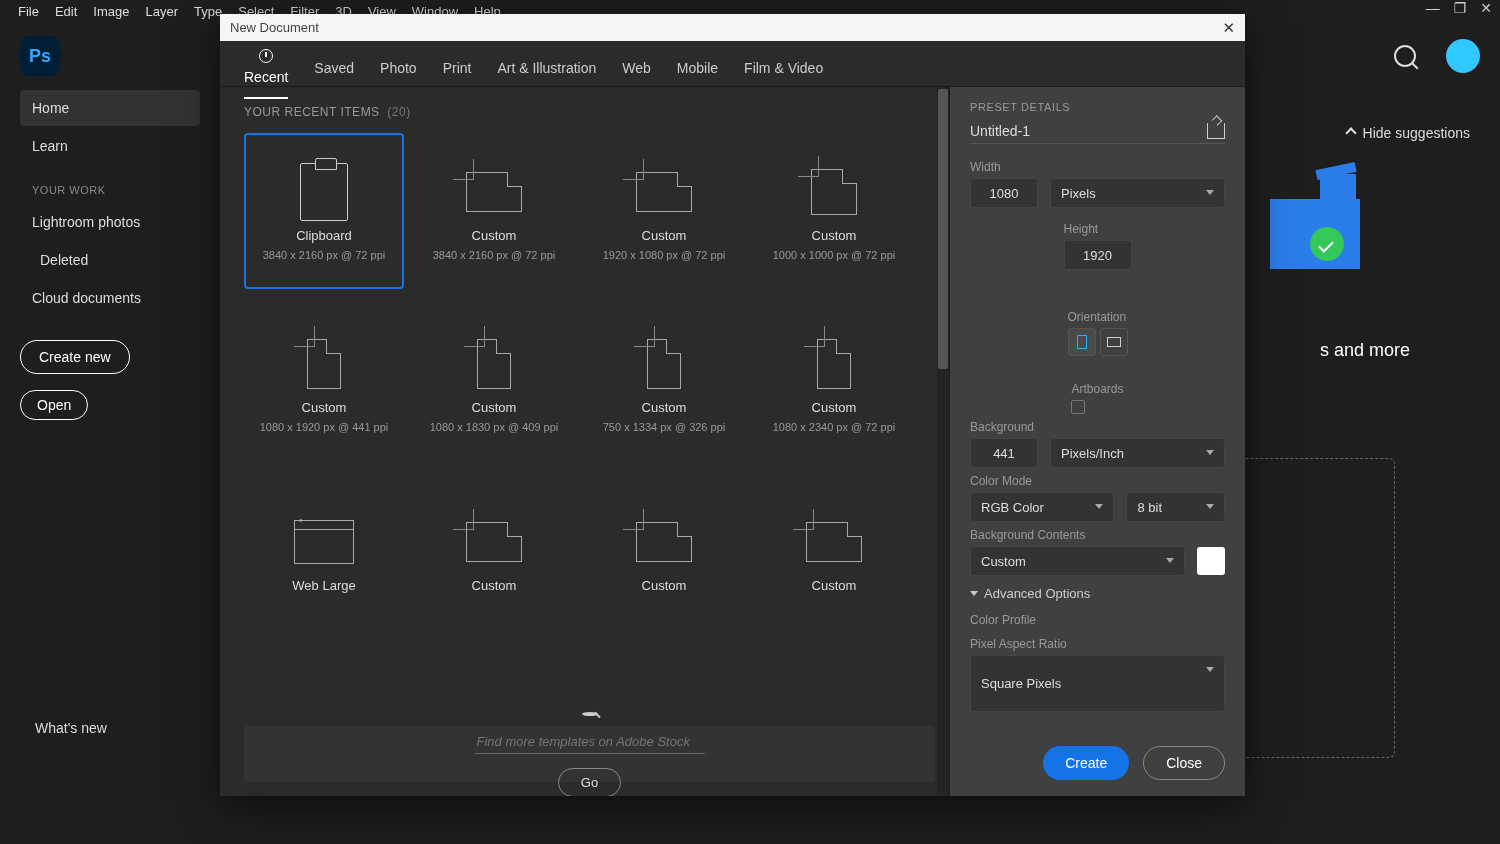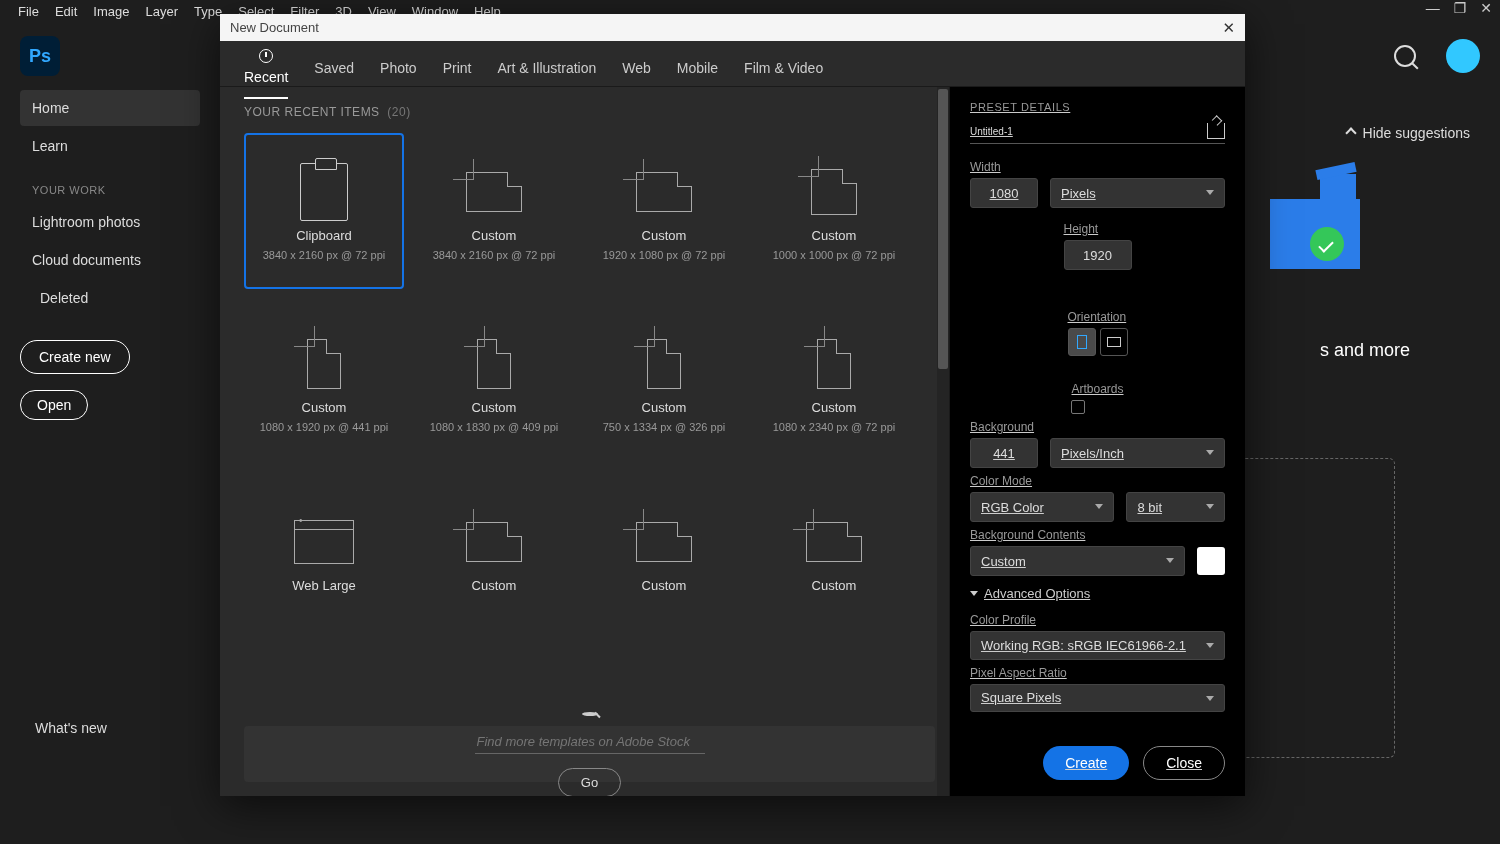--- a/index.html
+++ b/index.html
@@ -89,24 +89,24 @@
 .scroll-thumb { position: absolute; right: 1px; top: 2px; width: 10px; height: 280px; background: #555; border-radius: 2px; }
 
 
 .stock-search { position: absolute; left: 24px; right: 14px; bottom: 14px; height: 56px; background: #333; border-radius: 4px; display: flex; align-items: center; justify-content: center; gap: 14px; flex-direction: column; }
 .stock-search .sicon { width: 16px; height: 16px; border: 2px solid #ccc; border-radius: 50%; position: relative; }
 .stock-search .sicon::after { content:""; position:absolute; width:7px; height:2px; background:#ccc; transform:rotate(45deg); right:-5px; bottom:-2px; }
 .stock-search input { background: transparent; border: none; border-bottom: 1px solid #666; color: #ccc; font-size: 13px; padding: 4px 2px; width: 230px; font-style: italic; outline: none; }
 .go-btn { border: 1px solid #888; color: #ddd; background: transparent; border-radius: 20px; padding: 6px 22px; font-size: 13px; }
 
 
-.details { width: 296px; background: #000000; padding: 14px 20px 16px 20px; display: flex; flex-direction: column; border-left: 1px solid #1a1a1a; text-decoration: underline; }
+.details { width: 296px; background: #404040; padding: 14px 20px 16px 20px; display: flex; flex-direction: column; border-left: 1px solid #1a1a1a; }
 .details h4 { font-size: 11px; font-weight: 400; color: #999; letter-spacing: 0.6px; margin-bottom: 10px; }
 .name-row { display: flex; align-items: center; border-bottom: 1px solid #555; padding-bottom: 4px; margin-bottom: 10px; }
-.name-row input { flex:1; background: transparent; border: none; color: #ddd; font-size: 10px; outline: none; }
+.name-row input { flex:1; background: transparent; border: none; color: #ddd; font-size: 14px; outline: none; }
 .save-ic { width: 18px; height: 16px; border: 1.5px solid #ccc; border-top: none; position: relative; }
 .save-ic::before { content:""; position:absolute; left:5px; top:-6px; width:6px; height:6px; border:1.5px solid #ccc; border-bottom:none; transform:rotate(45deg); }
 
 .lbl { font-size: 12px; color: #999; margin: 6px 0 4px; }
 .row { display: flex; gap: 12px; align-items: center; }
 .numf { width: 68px; height: 30px; background: #333; border: 1px solid #444; color: #ddd; font-size: 13px; text-align: center; border-radius: 3px; }
 .sel { flex: 1; height: 30px; background: #333; border: 1px solid #444; border-radius: 3px; display: flex; align-items: center; padding: 0 10px; font-size: 13px; color: #ddd; position: relative; }
 .sel .chev-d { position: absolute; right: 10px; top: 11px; width: 0; height: 0; border-left: 4px solid transparent; border-right: 4px solid transparent; border-top: 5px solid #aaa; }
 
 .orient { display: flex; gap: 4px; }
@@ -157,22 +157,22 @@
 </div>
 
 <div class="home-sidebar">
   <ul class="nav">
     <li class="active">Home</li>
     <li>Learn</li>
   </ul>
   <div class="section-label">YOUR WORK</div>
   <ul class="nav">
     <li>Lightroom photos</li>
+    <li style="padding-left:20px">Deleted</li>
     <li>Cloud documents</li>
-    <li style="padding-left:20px">Deleted</li>
   </ul>
   <div style="height:14px"></div>
   <button class="pill">Create new</button><br>
   <button class="pill small">Open</button>
 </div>
 <div class="whats-new">What's new</div>
 
 <div class="right-home">
   <div class="hide-sugg">
     <span class="chev"></span>
@@ -378,24 +378,20 @@
           </div>
         <div class="swatch"></div>
       </div>
 
       <div class="adv">
           <span class="tri"></span>
           <span>Advanced Options</span>
         </div>
 
       <div class="lbl">Color Profile</div>
-      <div class="sel">
-          <span>Working RGB: sRGB IEC61966-2.1</span>
-          <span class="chev-d"></span>
-        </div>
 
       <div class="lbl">Pixel Aspect Ratio</div>
       <div class="sel">
           <span>Square Pixels</span>
           <span class="chev-d"></span>
         </div>
 
       <div class="dlg-footer">
         <button class="btn primary">Create</button>
         <button class="btn secondary">Close</button>

